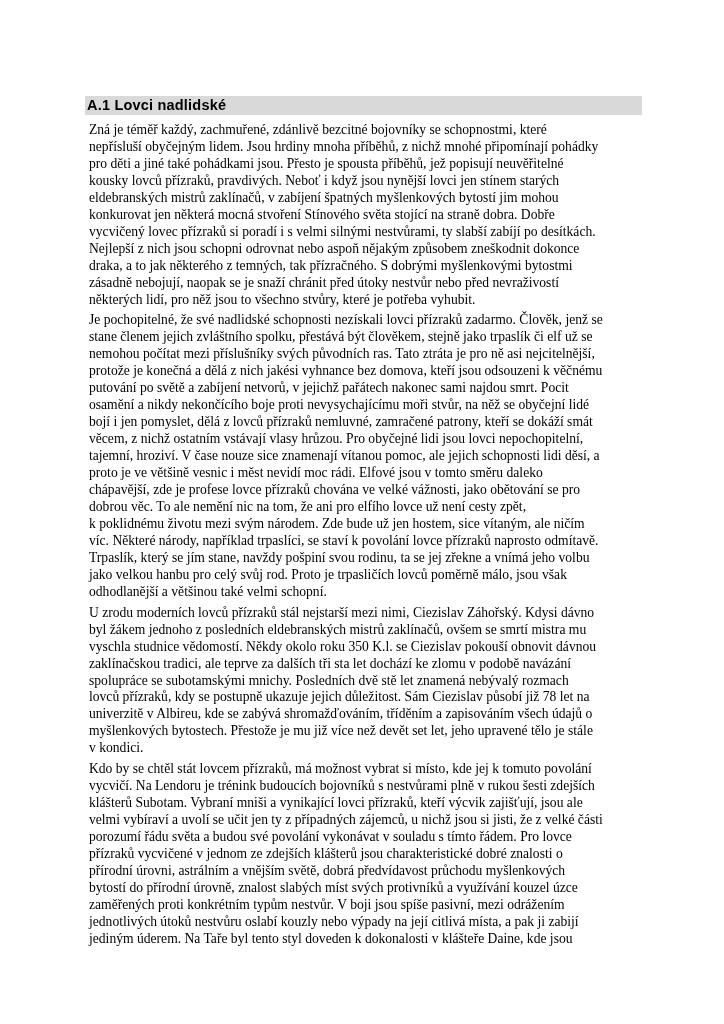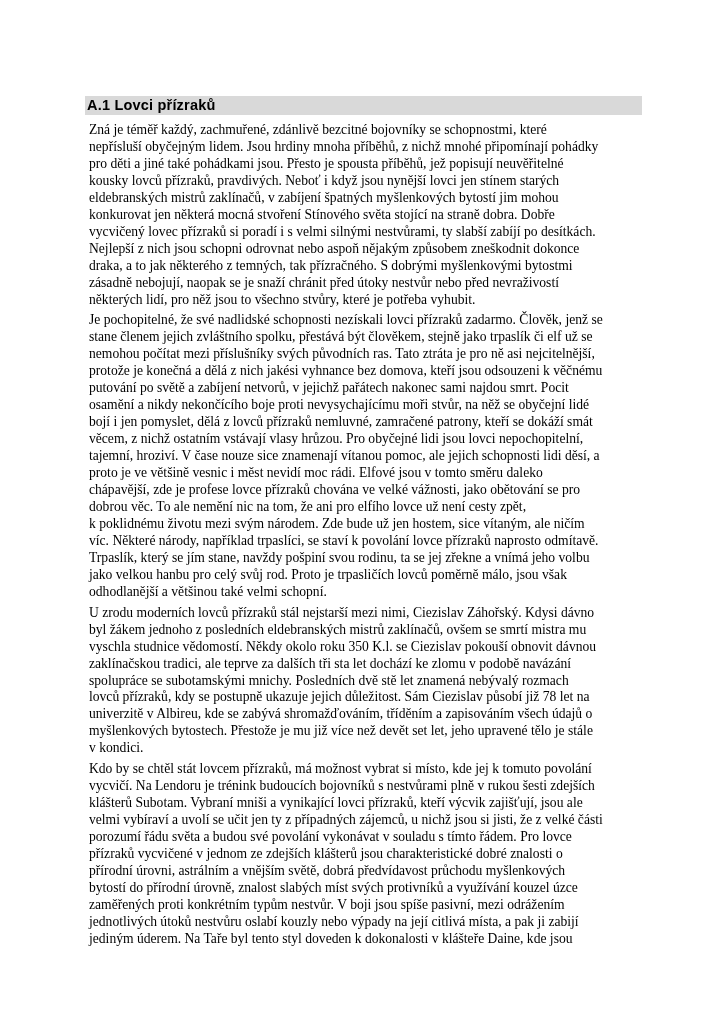--- a/index.html
+++ b/index.html
@@ -44,21 +44,21 @@
     color: var(--text-color, #000000);
     margin: 4px;
     white-space: pre;
   }
 </style>
 </head>
 <body>
 
 <div class="page">
   <div class="content">
-    <h1 class="section-heading">A.1 Lovci přízraků</h1>
+    <h1 class="section-heading">A.1 Lovci nadlidské</h1>
     <p class="para">Zná je téměř každý, zachmuřené, zdánlivě bezcitné bojovníky se schopnostmi, které
 nepřísluší obyčejným lidem. Jsou hrdiny mnoha příběhů, z nichž mnohé připomínají pohádky
 pro děti a jiné také pohádkami jsou. Přesto je spousta příběhů, jež popisují neuvěřitelné
 kousky lovců přízraků, pravdivých. Neboť i když jsou nynější lovci jen stínem starých
 eldebranských mistrů zaklínačů, v zabíjení špatných myšlenkových bytostí jim mohou
 konkurovat jen některá mocná stvoření Stínového světa stojící na straně dobra. Dobře
 vycvičený lovec přízraků si poradí i s velmi silnými nestvůrami, ty slabší zabíjí po desítkách.
 Nejlepší z nich jsou schopni odrovnat nebo aspoň nějakým způsobem zneškodnit dokonce
 draka, a to jak některého z temných, tak přízračného. S dobrými myšlenkovými bytostmi
 zásadně nebojují, naopak se je snaží chránit před útoky nestvůr nebo před nevraživostí

